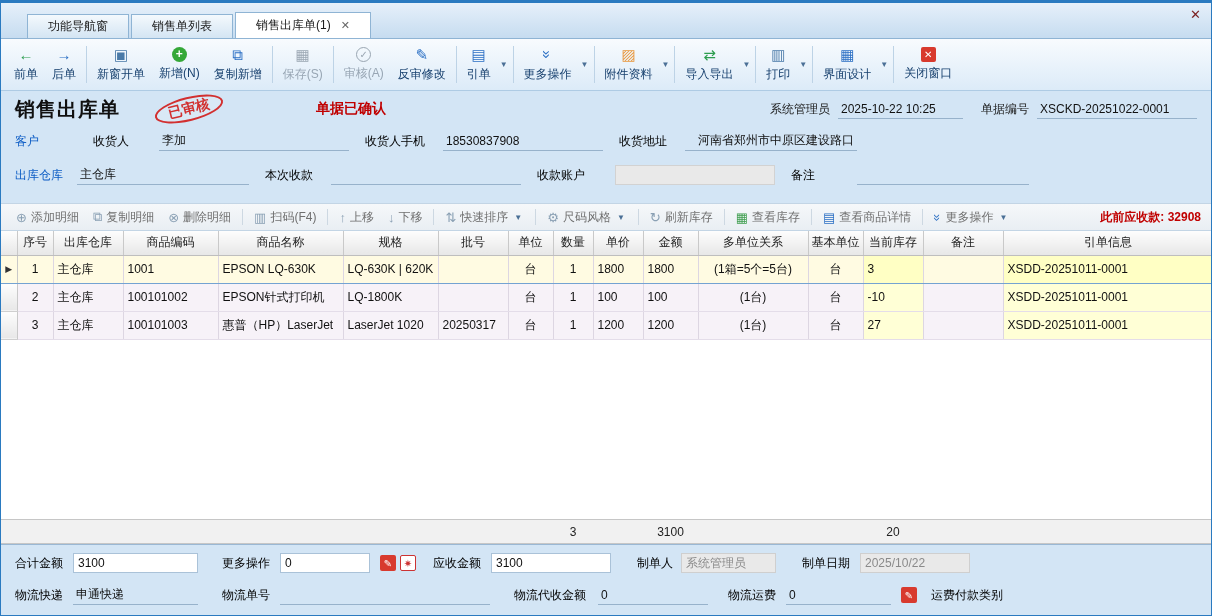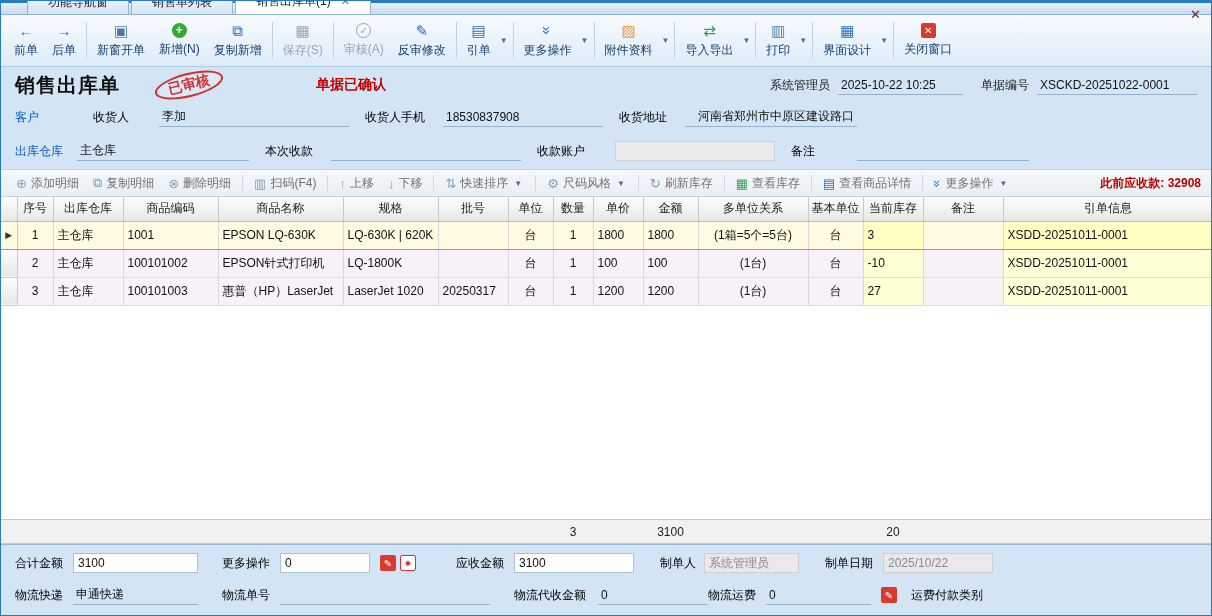--- a/index.html
+++ b/index.html
@@ -1,20 +1,20 @@
 <!DOCTYPE html>
 <html><head>
 <meta charset="utf-8">
 <style>
   * { box-sizing: border-box; margin:0; padding:0; }
   body { font-family:"Liberation Sans","DejaVu Sans",sans-serif; font-size:12px; background:#eee; }
   .window { width:1212px; height:616px; background:#d3e5f5; border:1px solid #2a7ac0; display:flex; flex-direction:column; overflow:hidden; position:relative; }
 
   
-  .tabbar { height:14px; background:linear-gradient(#e6f0fa,#c6dcf0); border-top:2px solid #2a7ac0; border-bottom:1px solid #8fb4d4; display:flex; align-items:flex-end; padding-left:26px; position:relative; flex:none; }
+  .tabbar { height:38px; background:linear-gradient(#e6f0fa,#c6dcf0); border-top:2px solid #2a7ac0; border-bottom:1px solid #8fb4d4; display:flex; align-items:flex-end; padding-left:26px; position:relative; flex:none; }
   .tab { height:24px; padding:0 20px; display:flex; align-items:center; gap:10px; background:linear-gradient(#f4f9fd,#d4e5f3); border:1px solid #8fb4d4; border-bottom:none; margin-right:2px; color:#1a1a1a; cursor:pointer; }
   .tab.active { background:#fff; height:26px; }
   .tab .tclose { color:#666; font-size:11px; cursor:pointer; }
   .winclose { position:absolute; right:10px; top:4px; color:#7a1f1f; font-size:13px; font-weight:bold; cursor:pointer; }
 
   
   .toolbar { height:52px; background:linear-gradient(#f8fbfe,#dcebf8); border-bottom:1px solid #aecbe4; display:flex; align-items:stretch; padding:2px 6px; flex:none; }
   .tbtn { display:flex; flex-direction:column; align-items:center; justify-content:center; gap:3px; padding:3px 7px; color:#17406e; cursor:pointer; border-radius:3px; }
   .tbtn.disabled { color:#98a6b4; }
   .ico { font-size:15px; line-height:15px; height:16px; display:flex; align-items:center; justify-content:center; }
@@ -30,21 +30,21 @@
   .dochead { height:36px; display:flex; align-items:center; padding:0 14px; flex:none; }
   .doctitle { font-family:"Liberation Serif","DejaVu Serif",serif; font-size:20px; font-weight:bold; color:#101010; letter-spacing:1px; }
   .stamp { margin-left:34px; border:2px solid #d23030; color:#d23030; border-radius:50%; padding:1px 12px; font-size:14px; font-weight:bold; transform:rotate(-14deg); background:rgba(255,255,255,0.15); }
   .docstatus { margin-left:92px; color:#c00000; font-weight:bold; font-size:14px; }
   .headright { margin-left:auto; display:flex; align-items:center; gap:8px; }
   .flabel { color:#1a1a1a; }
   .uline { border:none; border-bottom:1px solid #97b2cb; background:transparent; height:20px; font-size:12px; padding:0 3px; font-family:inherit; color:#111; }
   .boxfield { border:1px solid #aac2d8; background:#fff; height:20px; font-size:12px; padding:0 4px; font-family:inherit; color:#111; }
 
   
-  .form { padding:4px 14px 8px; display:flex; flex-direction:column; gap:14px; flex:none; }
+  .form { padding:4px 14px 18px; display:flex; flex-direction:column; gap:14px; flex:none; }
   .frow { display:flex; align-items:center; }
   .lbl { display:inline-block; }
   .lbl.blue { color:#0a5bc4; }
   .grayfield { background:#e9e9e9; border:1px solid #d2d2d2; }
 
   
   .dbar { height:28px; background:linear-gradient(#f6f8fa,#e9eef3); border-top:1px solid #c3d5e5; border-bottom:1px solid #c3d5e5; display:flex; align-items:center; padding:0 10px; gap:4px; flex:none; }
   .ditem { display:flex; align-items:center; gap:4px; color:#707070; padding:2px 5px; cursor:pointer; border-radius:2px; }
   .dico { color:#8aa0b4; font-size:13px; }
   .dico.green { color:#3f9e4f; } .dico.blue { color:#2b6fc4; }
@@ -411,34 +411,34 @@
   </div>
 
   <div class="footer">
     <div class="footrow">
       <span class="lbl" style="width:58px">合计金额</span>
       <input class="boxfield" style="width: 125px;" value="3100">
       <span class="lbl" style="width:58px; margin-left:24px">更多操作</span>
       <input class="boxfield" style="width: 90px;" value="0">
       <span class="mini redfill" style="margin-left:10px">✎</span>
       <span class="mini redline" style="margin-left:4px">✷</span>
-      <span class="lbl" style="width:58px; margin-left:40px">应收金额</span>
+      <span class="lbl" style="width:58px; margin-left:17px">应收金额</span>
       <input class="boxfield" style="width: 120px;" value="3100">
       <span class="lbl" style="width:44px; margin-left:26px">制单人</span>
       <input class="boxfield disabledfield" style="width: 95px;" readonly="" value="系统管理员">
       <span class="lbl" style="width:58px; margin-left:26px">制单日期</span>
       <input class="boxfield disabledfield" style="width: 110px;" readonly="" value="2025/10/22">
     </div>
     <div class="footrow">
       <span class="lbl" style="width:58px">物流快递</span>
       <input class="uline" style="width: 125px;" value="申通快递">
       <span class="lbl" style="width:58px; margin-left:24px">物流单号</span>
       <input class="uline" style="width: 210px;" value="">
       <span class="lbl" style="width:84px; margin-left:24px">物流代收金额</span>
       <input class="uline" style="width: 110px;" value="0">
-      <span class="lbl" style="width:58px; ">物流运费</span>
+      <span class="lbl" style="width:58px; margin-left:20px">物流运费</span>
       <input class="uline" style="width: 105px;" value="0">
       <span class="mini redfill" style="margin-left:10px">✎</span>
       <span class="lbl" style="width:84px; margin-left:14px">运费付款类别</span>
     </div>
   </div>
 
 </div>
 
 </body></html>

